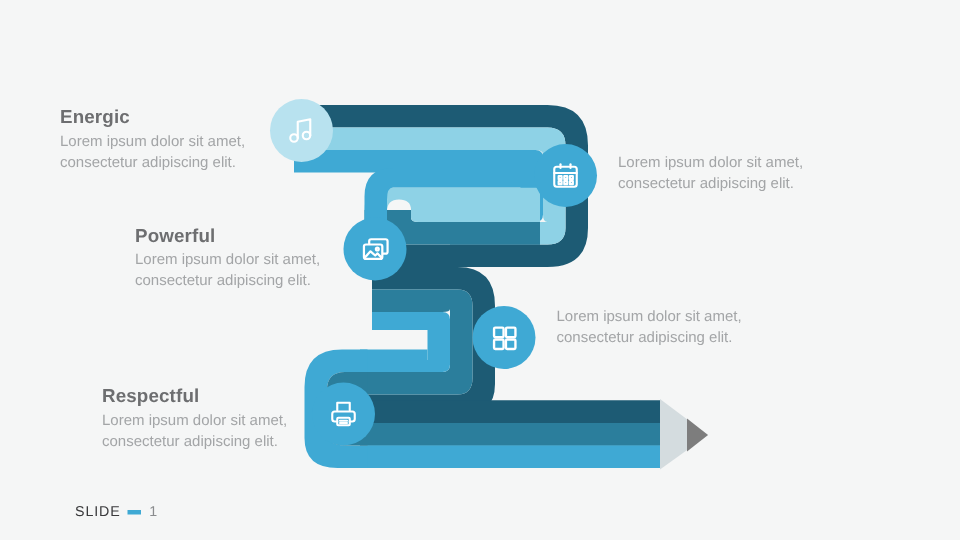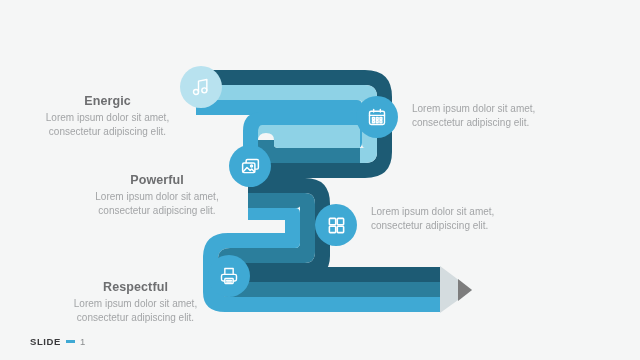--- a/index.html
+++ b/index.html
@@ -18,21 +18,21 @@
     position: absolute; left: 0; top: 0;
     width: 640px; height: 360px;
     pointer-events: none;
   }
 
   
   .label-block {
     position: absolute;
     line-height: 1.0;
   }
-  .label-block.right-align { text-align: center; margin-top: 23px; }
+  .label-block.right-align { text-align: left; }
   .label-block.left-align  { text-align: left; }
 
   .label-title {
     font-size: 12.5px;
     font-weight: bold;
     color: #6d6e70;
     letter-spacing: 0.1px;
     display: block;
     margin-bottom: 3px;
   }
@@ -63,23 +63,24 @@
   
   #footer {
     position: absolute;
     left: 30px; bottom: 13px;
     display: flex;
     align-items: center;
     gap: 5px;
   }
   #footer .slide-word {
     font-size: 9.5px;
-    font-weight: bold;
+    font-weight: normal;
     color: #3a3a3c;
     letter-spacing: 0.6px;
+    margin-left: 20px;
   }
   #footer .dash {
     width: 9px; height: 3px;
     background: #3fa9d4;
     display: inline-block;
   }
   #footer .slide-num {
     font-size: 9.5px;
     color: #8a8c8e;
   }

